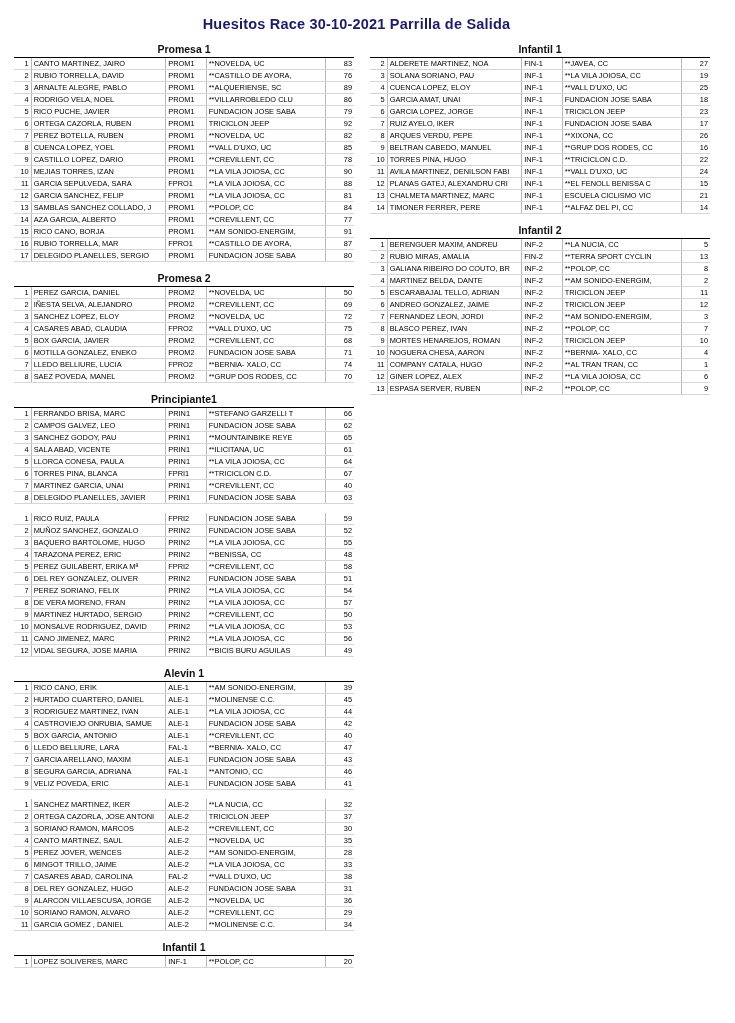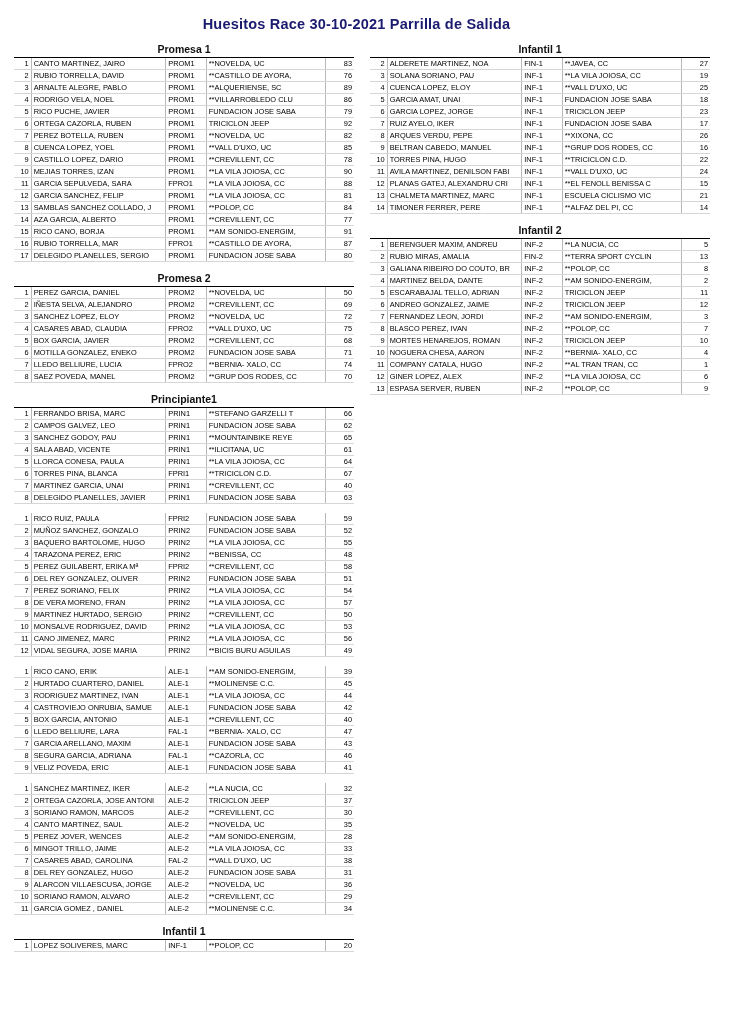--- a/index.html
+++ b/index.html
@@ -432,20 +432,21 @@
                 <td class="c-pos">12</td>
                 <td class="c-name">VIDAL SEGURA, JOSE MARIA</td>
                 <td class="c-cat">PRIN2</td>
                 <td class="c-team">**BICIS BURU AGUILAS</td>
                 <td class="c-num">49</td>
               </tr>
             </tbody>
           </table>
         </div>
         <div class="cat-block">
+          <div class="cat-title">Alevin 1</div>
           <table class="rider-table">
             <tbody>
               <tr>
                 <td class="c-pos">1</td>
                 <td class="c-name">RICO CANO, ERIK</td>
                 <td class="c-cat">ALE-1</td>
                 <td class="c-team">**AM SONIDO-ENERGIM,</td>
                 <td class="c-num">39</td>
               </tr>
               <tr>
@@ -487,21 +488,21 @@
                 <td class="c-pos">7</td>
                 <td class="c-name">GARCIA ARELLANO, MAXIM</td>
                 <td class="c-cat">ALE-1</td>
                 <td class="c-team">FUNDACION JOSE SABA</td>
                 <td class="c-num">43</td>
               </tr>
               <tr>
                 <td class="c-pos">8</td>
                 <td class="c-name">SEGURA GARCIA, ADRIANA</td>
                 <td class="c-cat">FAL-1</td>
-                <td class="c-team">**CAZORLA, CC</td>
+                <td class="c-team">**ANTONIO, CC</td>
                 <td class="c-num">46</td>
               </tr>
               <tr>
                 <td class="c-pos">9</td>
                 <td class="c-name">VELIZ POVEDA, ERIC</td>
                 <td class="c-cat">ALE-1</td>
                 <td class="c-team">FUNDACION JOSE SABA</td>
                 <td class="c-num">41</td>
               </tr>
             </tbody>

